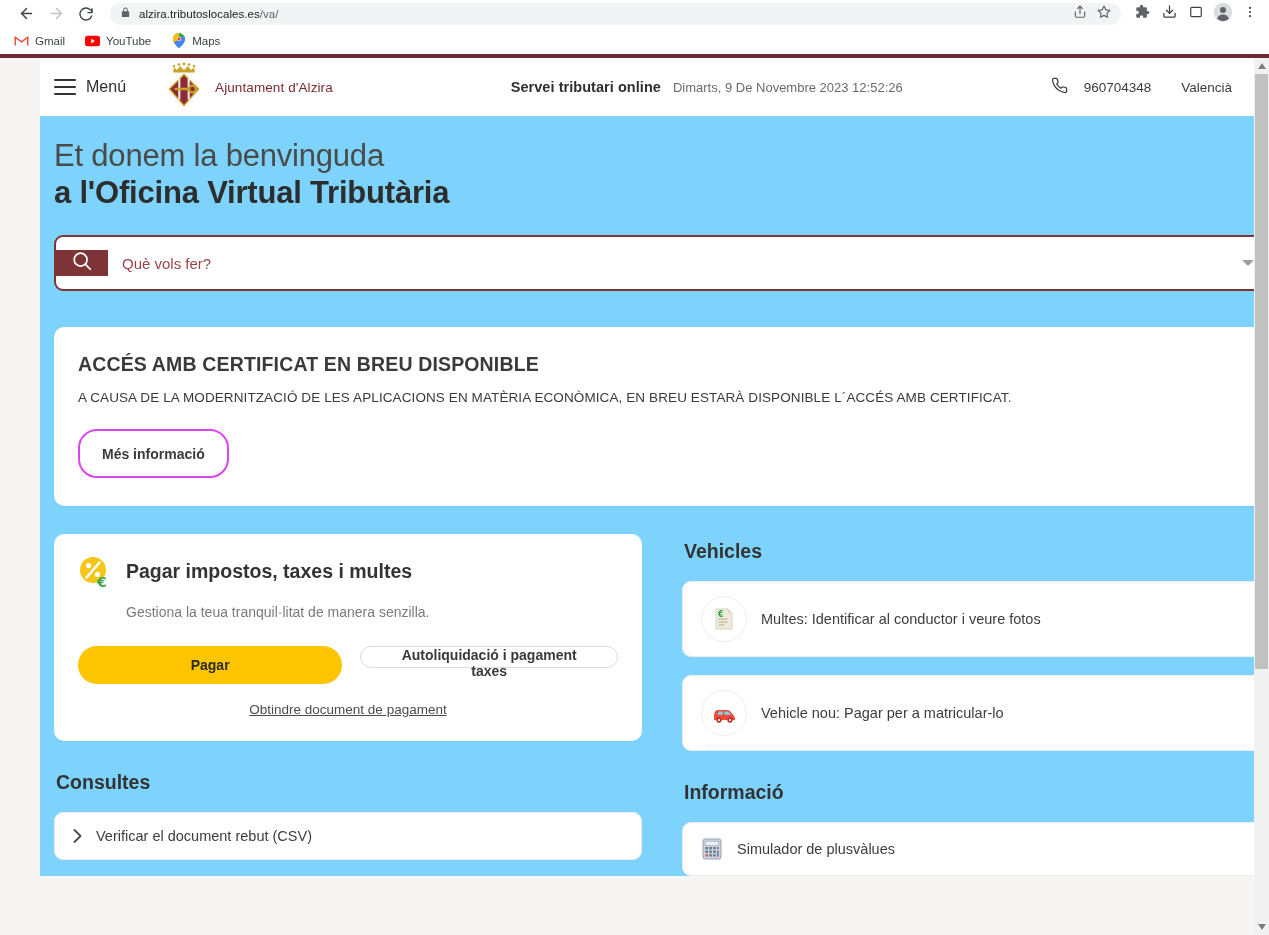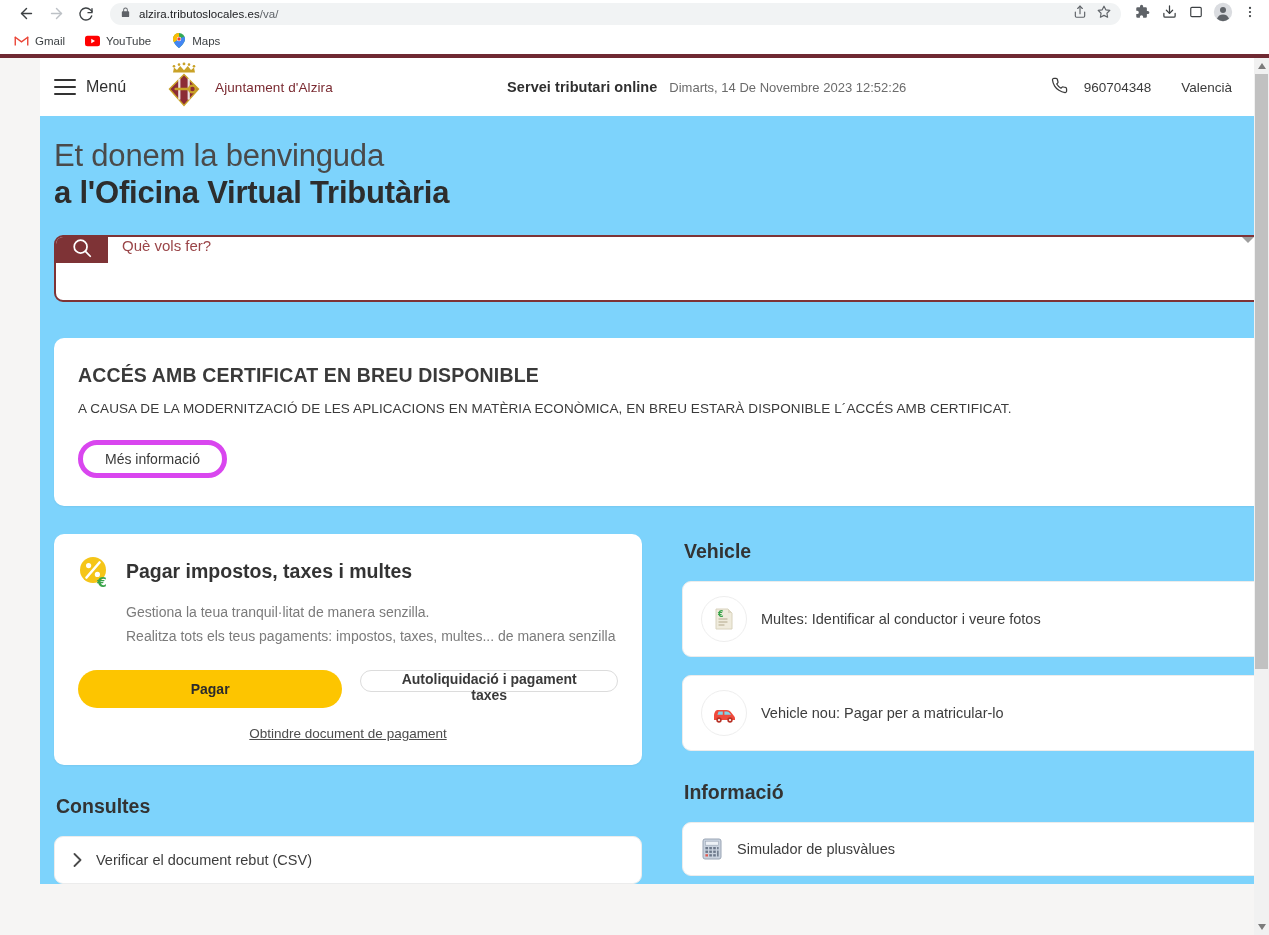--- a/index.html
+++ b/index.html
@@ -110,21 +110,21 @@
 
   
   .hero { padding: 22px 18px 0 14px; }
   .hero h1 { font-weight: normal; line-height: 1.18; }
   .hero .l1 { display:block; font-size: 31px; font-weight: 300; color: #4a4a4a; letter-spacing: -.2px; }
   .hero .l2 { display:block; font-size: 31px; font-weight: bold; color: #2d2d2d; letter-spacing: -.2px; }
 
   
   .searchwrap { padding: 24px 24px 0 14px; }
   .searchbar {
-    height: 67px; display: flex; align-items: flex-start;
+    height: 56px; display: flex; align-items: center;
     background: #ffffff;
     border: 2px solid #7e3336; border-radius: 9px;
     overflow: hidden;
   }
   .search-btn {
     width: 52px; background: #7e3336;
     display:flex; align-items:center; justify-content:center;
     flex: 0 0 auto;
   }
   .search-field {
@@ -154,24 +154,24 @@
     box-shadow: 0 1px 2px rgba(0,0,0,.05);
   }
   .notice { padding: 26px 24px 28px; }
   .notice h2 {
     font-size: 19.5px; font-weight: bold; color: #3a3a3a;
     letter-spacing: .15px; margin-bottom: 14px;
   }
   .notice p { font-size: 13.5px; color: #3a3a3a; letter-spacing: .1px; }
   .pill {
     display:inline-flex; align-items:center; justify-content:center;
-    height: 38px; padding: 0 22px; border-radius: 19px;
-    border: 5px solid #d946ef; background: #ffffff;
+    height: 49px; padding: 0 22px; border-radius: 19px;
+    border: 2px solid #d946ef; background: #ffffff;
     font-family: "Liberation Sans", sans-serif;
-    font-size: 14px; font-weight: normal; color: #3a3a3a;
+    font-size: 14px; font-weight: bold; color: #3a3a3a;
     margin-top: 24px; cursor: pointer;
   }
 
   .cols { display: flex; gap: 40px; margin-top: 28px; align-items: flex-start; }
   .col { flex: 1 1 0; min-width: 0; }
 
   .pay-card { padding: 22px 24px 24px; }
   .pay-head { display:flex; align-items:flex-start; gap: 14px; }
   .pay-title { font-size: 19.5px; font-weight: bold; color: #333; padding-top: 4px; }
   .pay-body { font-size: 14px; color: #7b7b7b; line-height: 1.72; margin: 6px 0 0 48px; }
@@ -400,21 +400,21 @@
                 <rect x="12.5" y="26.8" width="16" height="2.4" rx="1"></rect>
                 <circle cx="30.4" cy="28" r="3.4" fill="none" stroke="#c9a227" stroke-width="2.2"></circle>
               </g>
             </svg>
           </span>
           <span class="brand-name">Ajuntament d'Alzira</span>
         </div>
 
         <div class="header-center">
           <span class="svc-title">Servei tributari online</span>
-          <span class="svc-date">Dimarts, 14 De Novembre 2023 12:52:26</span>
+          <span class="svc-date">Dimarts, 9 De Novembre 2023 12:52:26</span>
         </div>
 
         <div class="header-right">
           <div class="phone">
             <span>
               <svg width="17" height="17" viewBox="0 0 24 24" fill="none" stroke="#3b3b3b" stroke-width="1.8" stroke-linecap="round" stroke-linejoin="round">
                   <path d="M22 16.9v3a2 2 0 0 1-2.2 2 19.8 19.8 0 0 1-8.6-3.1 19.5 19.5 0 0 1-6-6A19.8 19.8 0 0 1 2.1 4.2 2 2 0 0 1 4.1 2h3a2 2 0 0 1 2 1.7c.1 1 .4 1.9.7 2.8a2 2 0 0 1-.5 2.1L8.1 9.8a16 16 0 0 0 6 6l1.2-1.2a2 2 0 0 1 2.1-.5c.9.3 1.8.6 2.8.7a2 2 0 0 1 1.8 2.1z"></path>
                 </svg>
             </span>
             <span>960704348</span>
@@ -475,21 +475,20 @@
                     <circle cx="10.6" cy="9.6" r="2.6" fill="#ffffff"></circle>
                     <circle cx="19.4" cy="18.4" r="2.6" fill="#ffffff"></circle>
                     <line x1="21.5" y1="6.5" x2="8.5" y2="21.5" stroke="#ffffff" stroke-width="2.6" stroke-linecap="round"></line>
                     <text x="19" y="31" font-family="DejaVu Sans, sans-serif" font-size="14" font-weight="bold" fill="#3aa44b">€</text>
                   </svg>
                 </span>
                 <span class="pay-title">Pagar impostos, taxes i multes</span>
               </div>
               <div class="pay-body">
                 <span>Gestiona la teua tranquil·litat de manera senzilla.</span><br>
-                <span>Realitza tots els teus pagaments: impostos, taxes, multes... de manera senzilla</span>
               </div>
               <div class="pay-actions">
                 <button class="btn-yellow">Pagar</button>
                 <button class="btn-ghost">Autoliquidació i pagament taxes</button>
               </div>
               <a class="pay-link" href="#">Obtindre document de pagament</a>
             </div>
 
             <div class="section-block">
               <div class="col-title">Consultes</div>
@@ -498,21 +497,21 @@
                   <svg width="9" height="14" viewBox="0 0 9 14" fill="none" stroke="#4a4a4a" stroke-width="1.8" stroke-linecap="round" stroke-linejoin="round">
                       <polyline points="1.5 1 7.5 7 1.5 13"></polyline>
                     </svg>
                 </span>
                 <span class="mini-label">Verificar el document rebut (CSV)</span>
               </div>
             </div>
           </div>
 
           <div class="col">
-            <div class="col-title">Vehicle</div>
+            <div class="col-title">Vehicles</div>
 
             <div class="list-item">
               <span class="li-icon">
                 <svg width="26" height="26" viewBox="0 0 26 26">
                   <path d="M5 3h12l4 4v16H5z" fill="#efebdc" stroke="#d8d2bd" stroke-width="1"></path>
                   <path d="M17 3v4h4z" fill="#ddd7c2"></path>
                   <g stroke="#c8c0a6" stroke-width="1.3" stroke-linecap="round">
                     <line x1="8" y1="13" x2="16" y2="13"></line>
                       <line x1="8" y1="16" x2="16" y2="16"></line>
                       <line x1="8" y1="19" x2="13" y2="19"></line>

